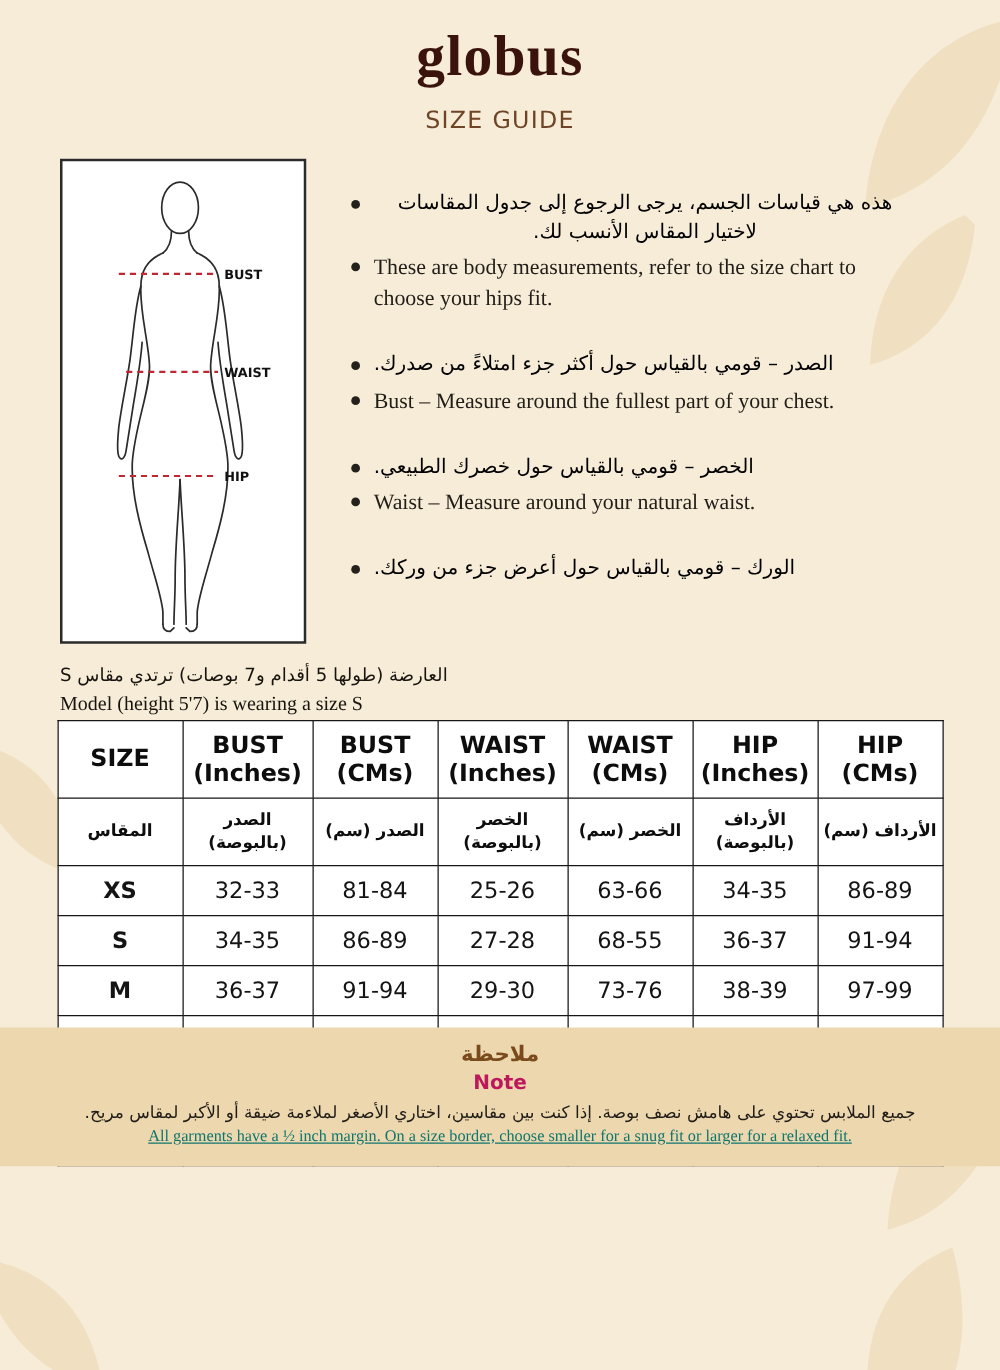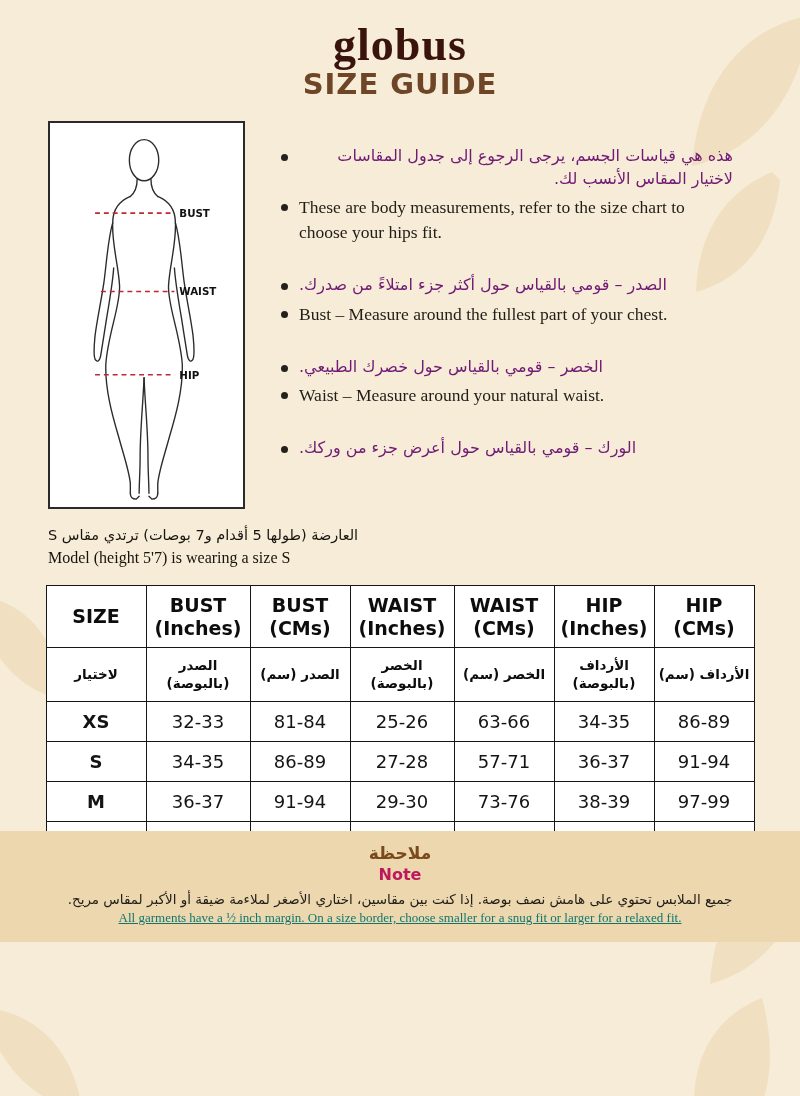--- a/index.html
+++ b/index.html
@@ -17,51 +17,51 @@
 
   
   .header { text-align:center; padding-top:22px; }
   .logo {
     font-family:"Liberation Serif", serif;
     font-weight:700; font-size:46px; line-height:1.0;
     color:#3a140c; letter-spacing:1px;
   }
   .title {
     font-family:"DejaVu Sans", sans-serif;
-    font-weight:700; font-size:29px; line-height:1.1;
-    color:#6e4527; letter-spacing:1px; margin-top:1px;
+    font-weight:400; font-size:19px; line-height:1.1;
+    color:#6e4527; letter-spacing:1px; margin-top:18px;
   }
 
   
   .measure { display:flex; gap:36px; padding:20px 36px 0 48px; }
   .figure-card {
     width:197px; height:388px; flex:none;
     background:#ffffff; border:2px solid #2a2a2a;
   }
   .figure-card svg { display:block; width:100%; height:100%; }
   .fig-line { stroke:#2b2b2b; stroke-width:1.4; fill:none; stroke-linecap:round; }
   .meas-line { stroke:#bf2733; stroke-width:1.7; stroke-dasharray:5 4; }
   .meas-label { font-family:"DejaVu Sans", sans-serif; font-size:10.5px; font-weight:700; fill:#111; }
 
   .bullets { flex:1; padding-top:24px; max-width:452px; }
   .bullet-group { margin-bottom:29px; }
   .bullet-item { display:flex; gap:11px; margin-bottom:5px; }
   .dot { width:7px; height:7px; border-radius:50%; background:#24201c; margin-top:9px; flex:none; }
   .bullet-item p { margin:0; line-height:1.42; }
-  .txt-ar { direction:rtl; text-align:right; font-family:"DejaVu Sans", sans-serif; font-size:16px; color:#701a75; }
+  .txt-ar { direction:rtl; text-align:center; font-family:"DejaVu Sans", sans-serif; font-size:16px; color:#000000; }
   .txt-en { font-family:"Liberation Serif", serif; font-size:17.5px; color:#211d18; }
 
   
   .model-note { padding:16px 0 0 48px; line-height:1.45; }
   .model-ar { direction:rtl; text-align:left; font-family:"DejaVu Sans", sans-serif; font-size:14.5px; color:#17130f; }
   .model-en { font-family:"Liberation Serif", serif; font-size:16px; color:#17130f; }
 
   
   table.size-table {
-    width:708px; margin:16px auto 0;
+    width:708px; margin:1px auto 0;
     border-collapse:collapse; background:#ffffff;
     font-family:"DejaVu Sans", sans-serif;
     table-layout:fixed;
   }
   .size-table th, .size-table td {
     border:1.6px solid #161616; text-align:center; vertical-align:middle;
     padding:2px;
   }
   .hdr-en th { height:62px; font-size:19px; line-height:1.18; color:#0d0d0d; }
   .hdr-ar th { height:54px; font-size:13.5px; line-height:1.3; color:#0d0d0d; direction:rtl; }
@@ -213,21 +213,21 @@
         <th>
             <div>HIP</div>
             <div>(Inches)</div>
           </th>
         <th>
             <div>HIP</div>
             <div>(CMs)</div>
           </th>
       </tr>
       <tr class="hdr-ar">
-        <th>لاختيار</th>
+        <th>المقاس</th>
         <th>الصدر (بالبوصة)</th>
         <th>الصدر (سم)</th>
         <th>الخصر (بالبوصة)</th>
         <th>الخصر (سم)</th>
         <th>الأرداف (بالبوصة)</th>
         <th>الأرداف (سم)</th>
       </tr>
     </thead>
     <tbody>
       <tr>
@@ -237,21 +237,21 @@
         <td>25-26</td>
         <td>63-66</td>
         <td>34-35</td>
         <td>86-89</td>
       </tr>
       <tr>
         <td class="size-cell">S</td>
         <td>34-35</td>
         <td>86-89</td>
         <td>27-28</td>
-        <td>57-71</td>
+        <td>68-55</td>
         <td>36-37</td>
         <td>91-94</td>
       </tr>
       <tr>
         <td class="size-cell">M</td>
         <td>36-37</td>
         <td>91-94</td>
         <td>29-30</td>
         <td>73-76</td>
         <td>38-39</td>

